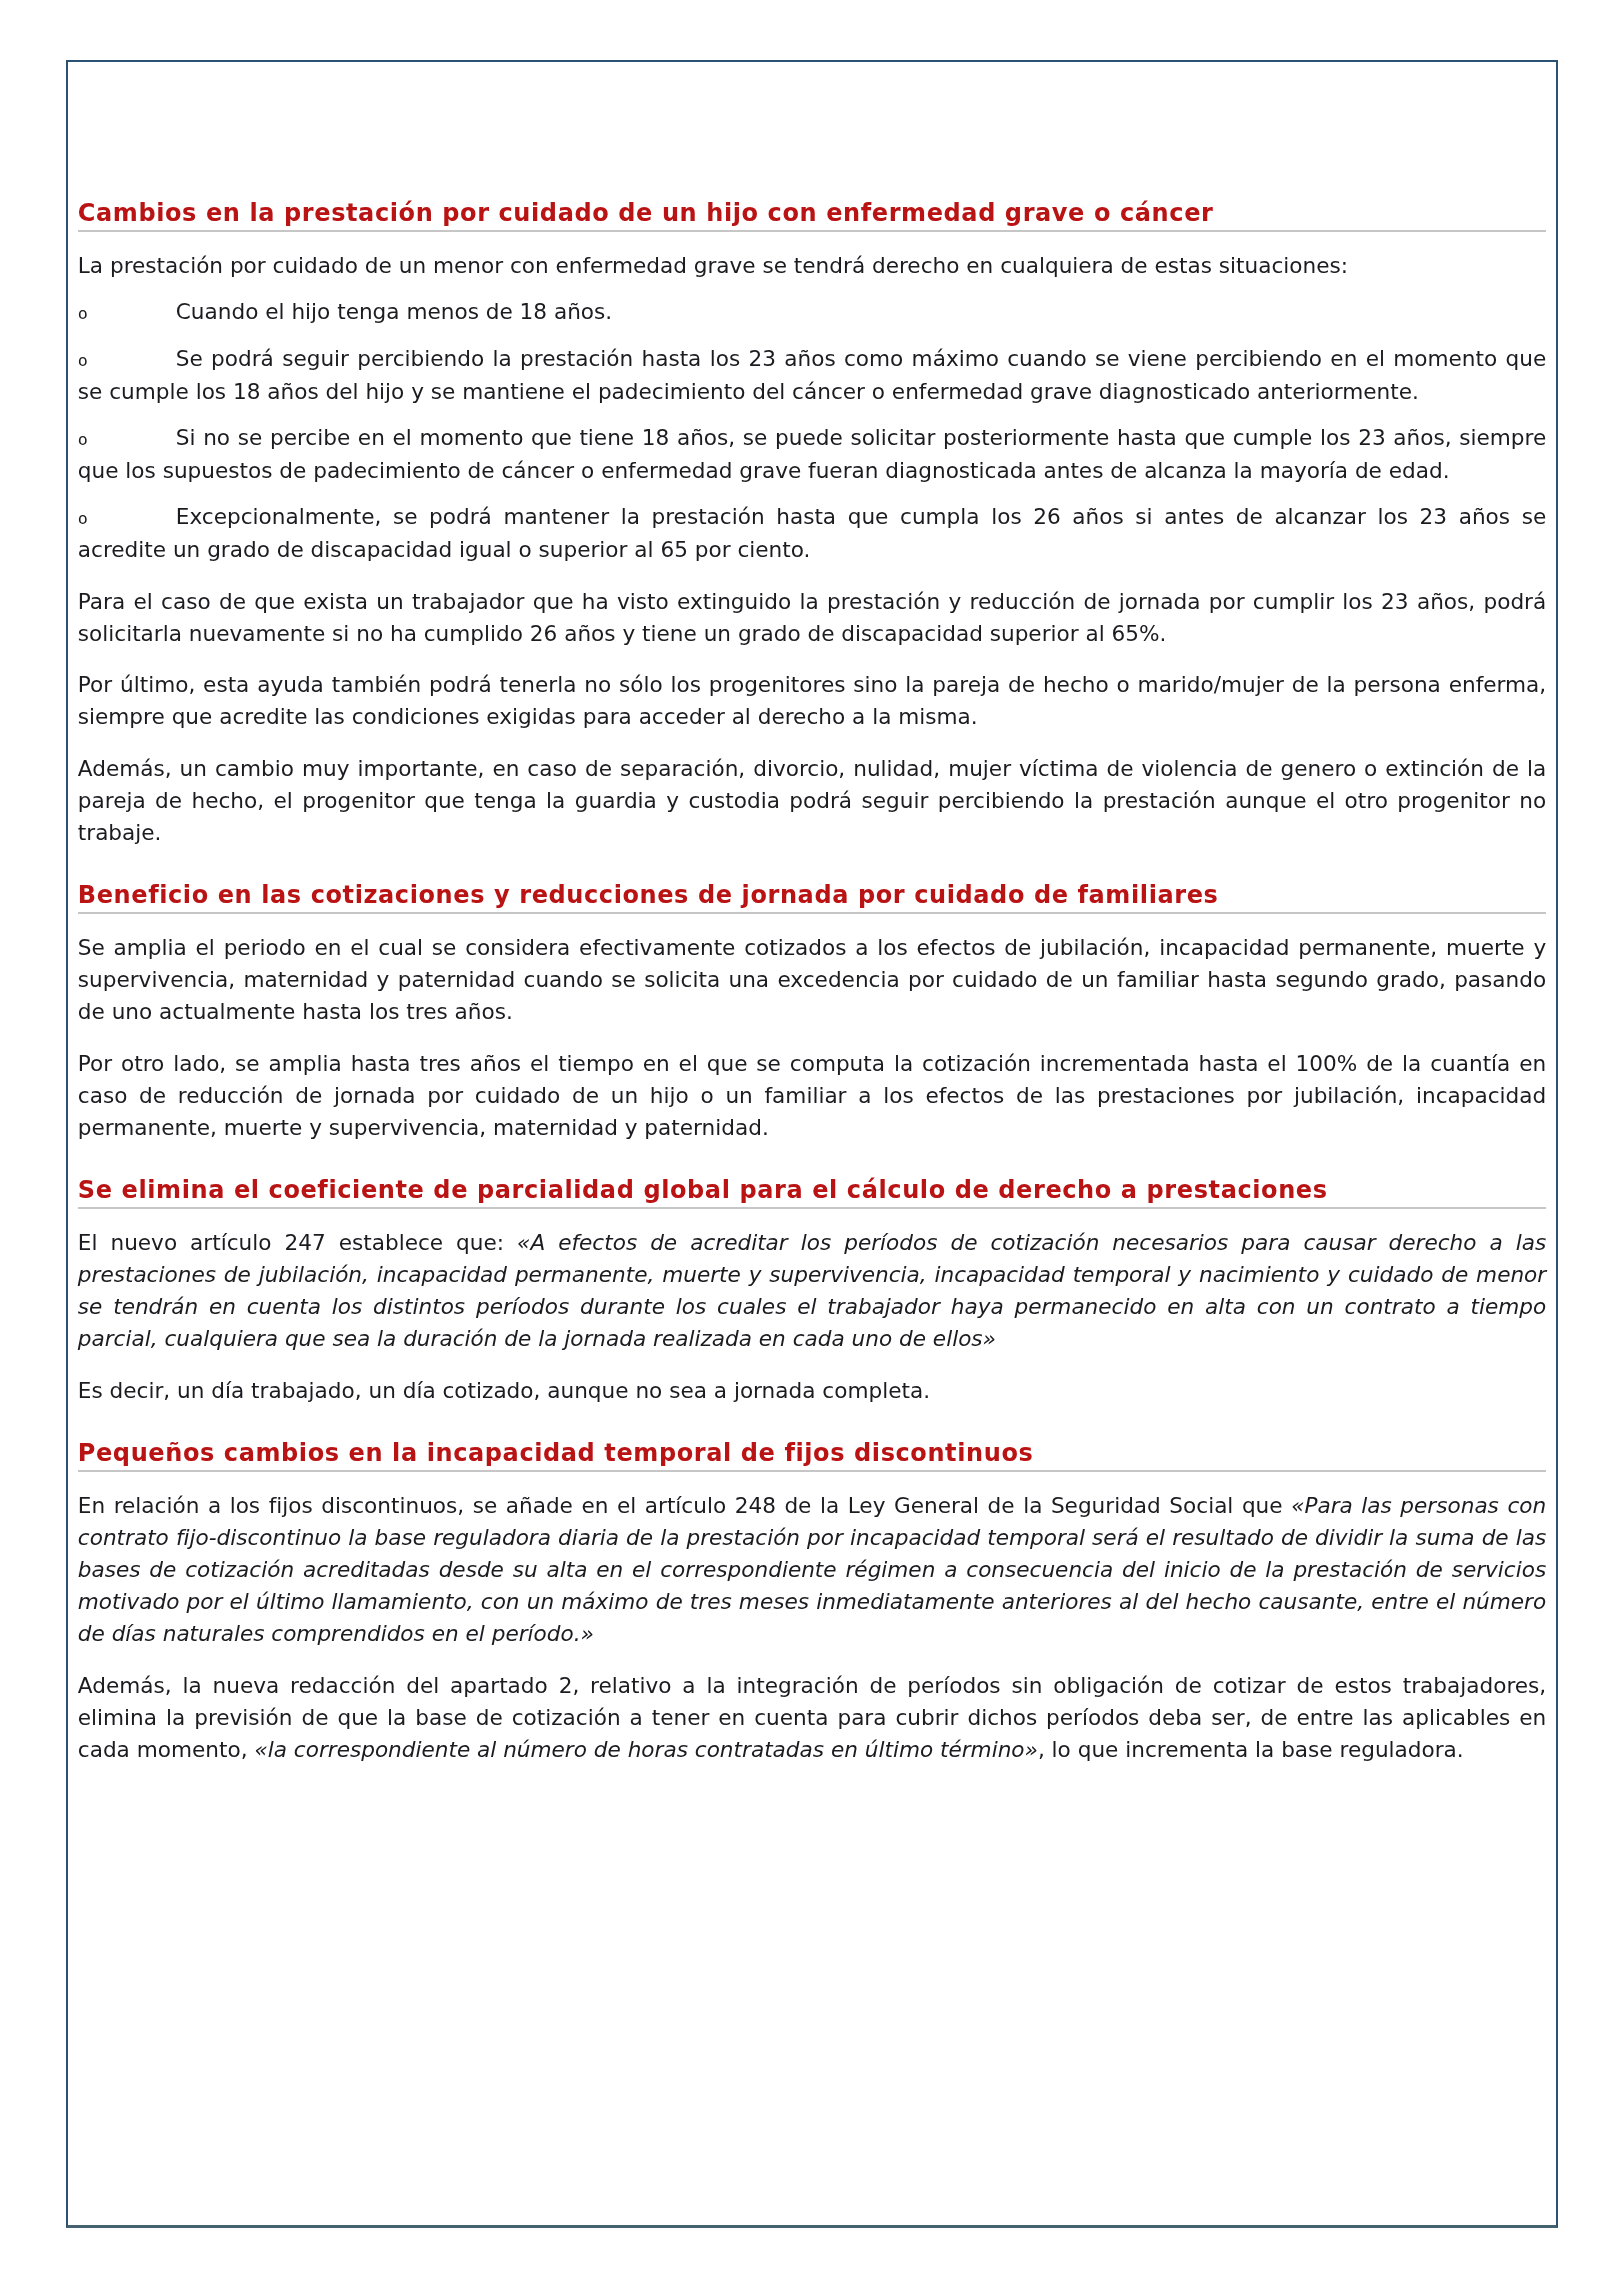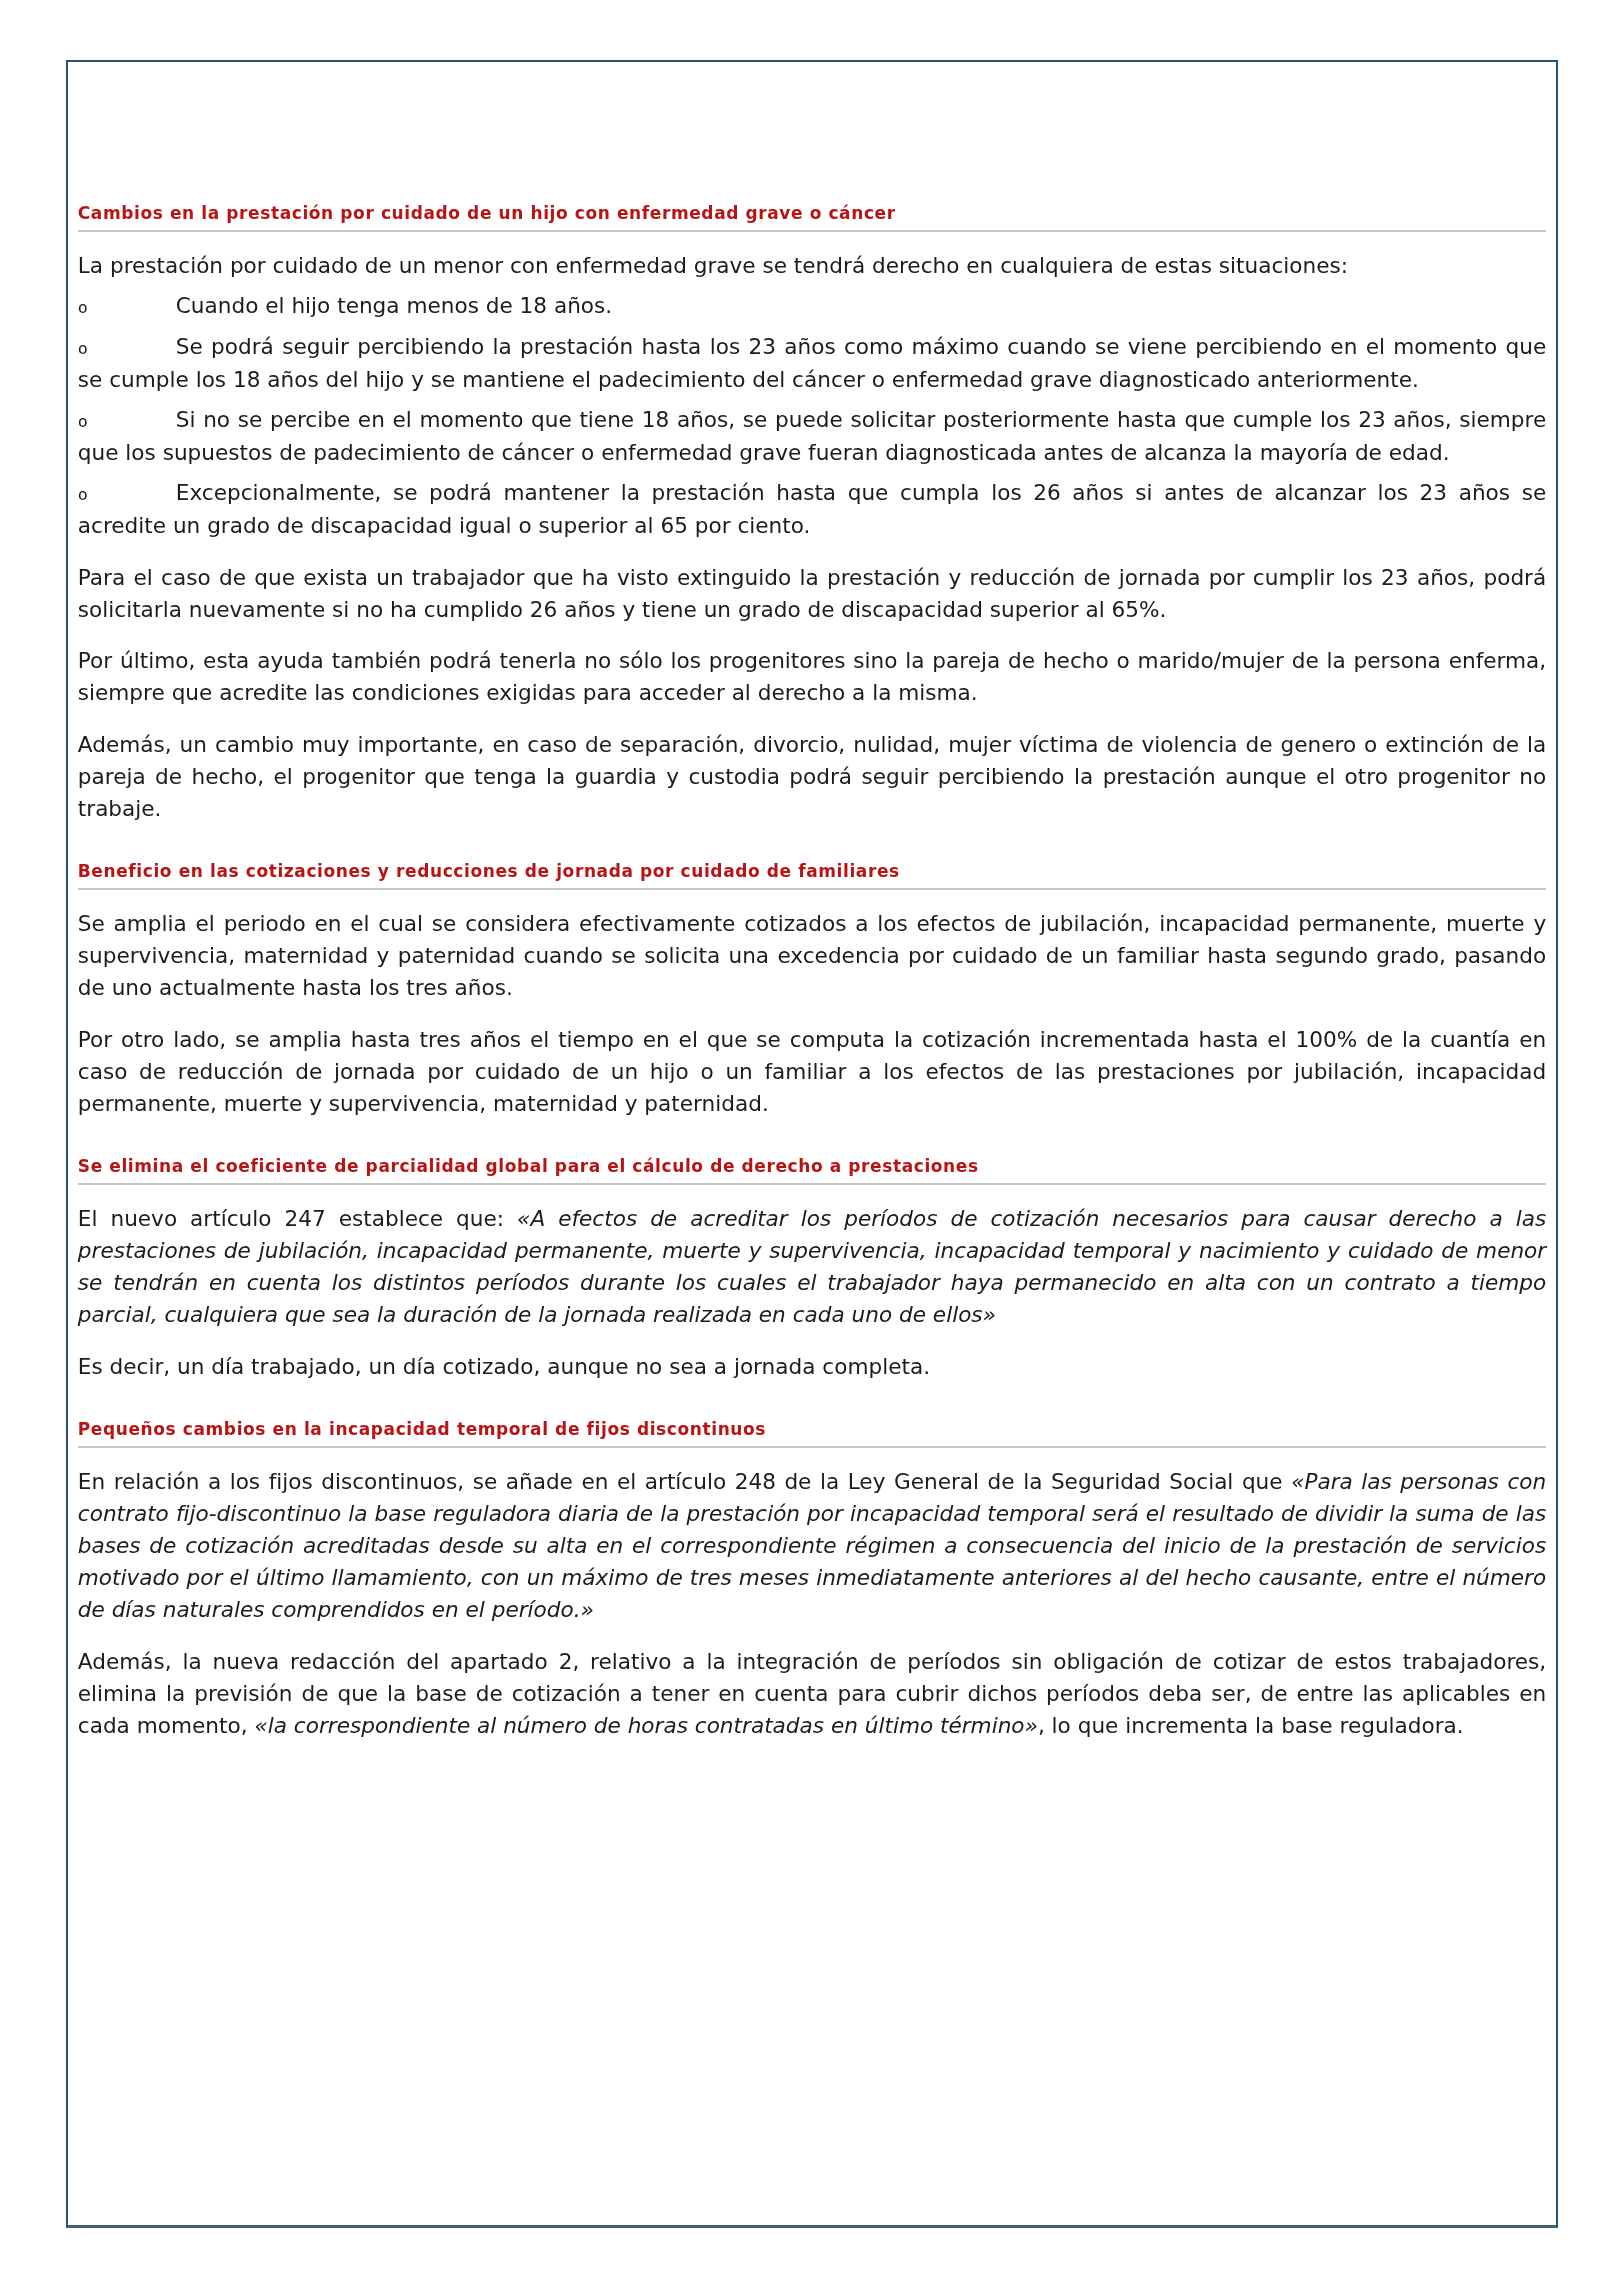--- a/index.html
+++ b/index.html
@@ -14,38 +14,38 @@
     left: 66px; top: 60px;
     width: 1492px; height: 2168px;
     background: #ffffff;
     border: 2px solid #2b5173;
     border-bottom: 3.9px solid #44616f;
     padding: 138px 9.8px 0 9.8px;
     overflow: hidden;
   }
   h2.sec-h {
     margin: 33px 0 0 0;
-    font-size: 17px;
+    font-size: 24px;
     line-height: 27.4px;
     font-weight: bold;
     letter-spacing: 0.6px;
     color: #b91314;
     padding-bottom: 2.9px;
     border-bottom: 2.9px solid #c6c6c6;
   }
   section:first-of-type h2.sec-h { margin-top: 0; }
   p {
     margin: 19.6px 0 0 0;
     font-size: 21.6px;
     line-height: 32px;
     color: #1b1b20;
     text-align: justify;
   }
   p.first { margin-top: 18px; }
-  p.bullet { margin-top: 8px; }
+  p.bullet { margin-top: 14px; }
   .marker {
     display: inline-block;
     width: 98px;
     font-family: "DejaVu Sans Mono", "Liberation Mono", monospace;
     font-size: 16.7px;
     color: #1b1b20;
   }
   em.quote { }
 </style>
 </head>

